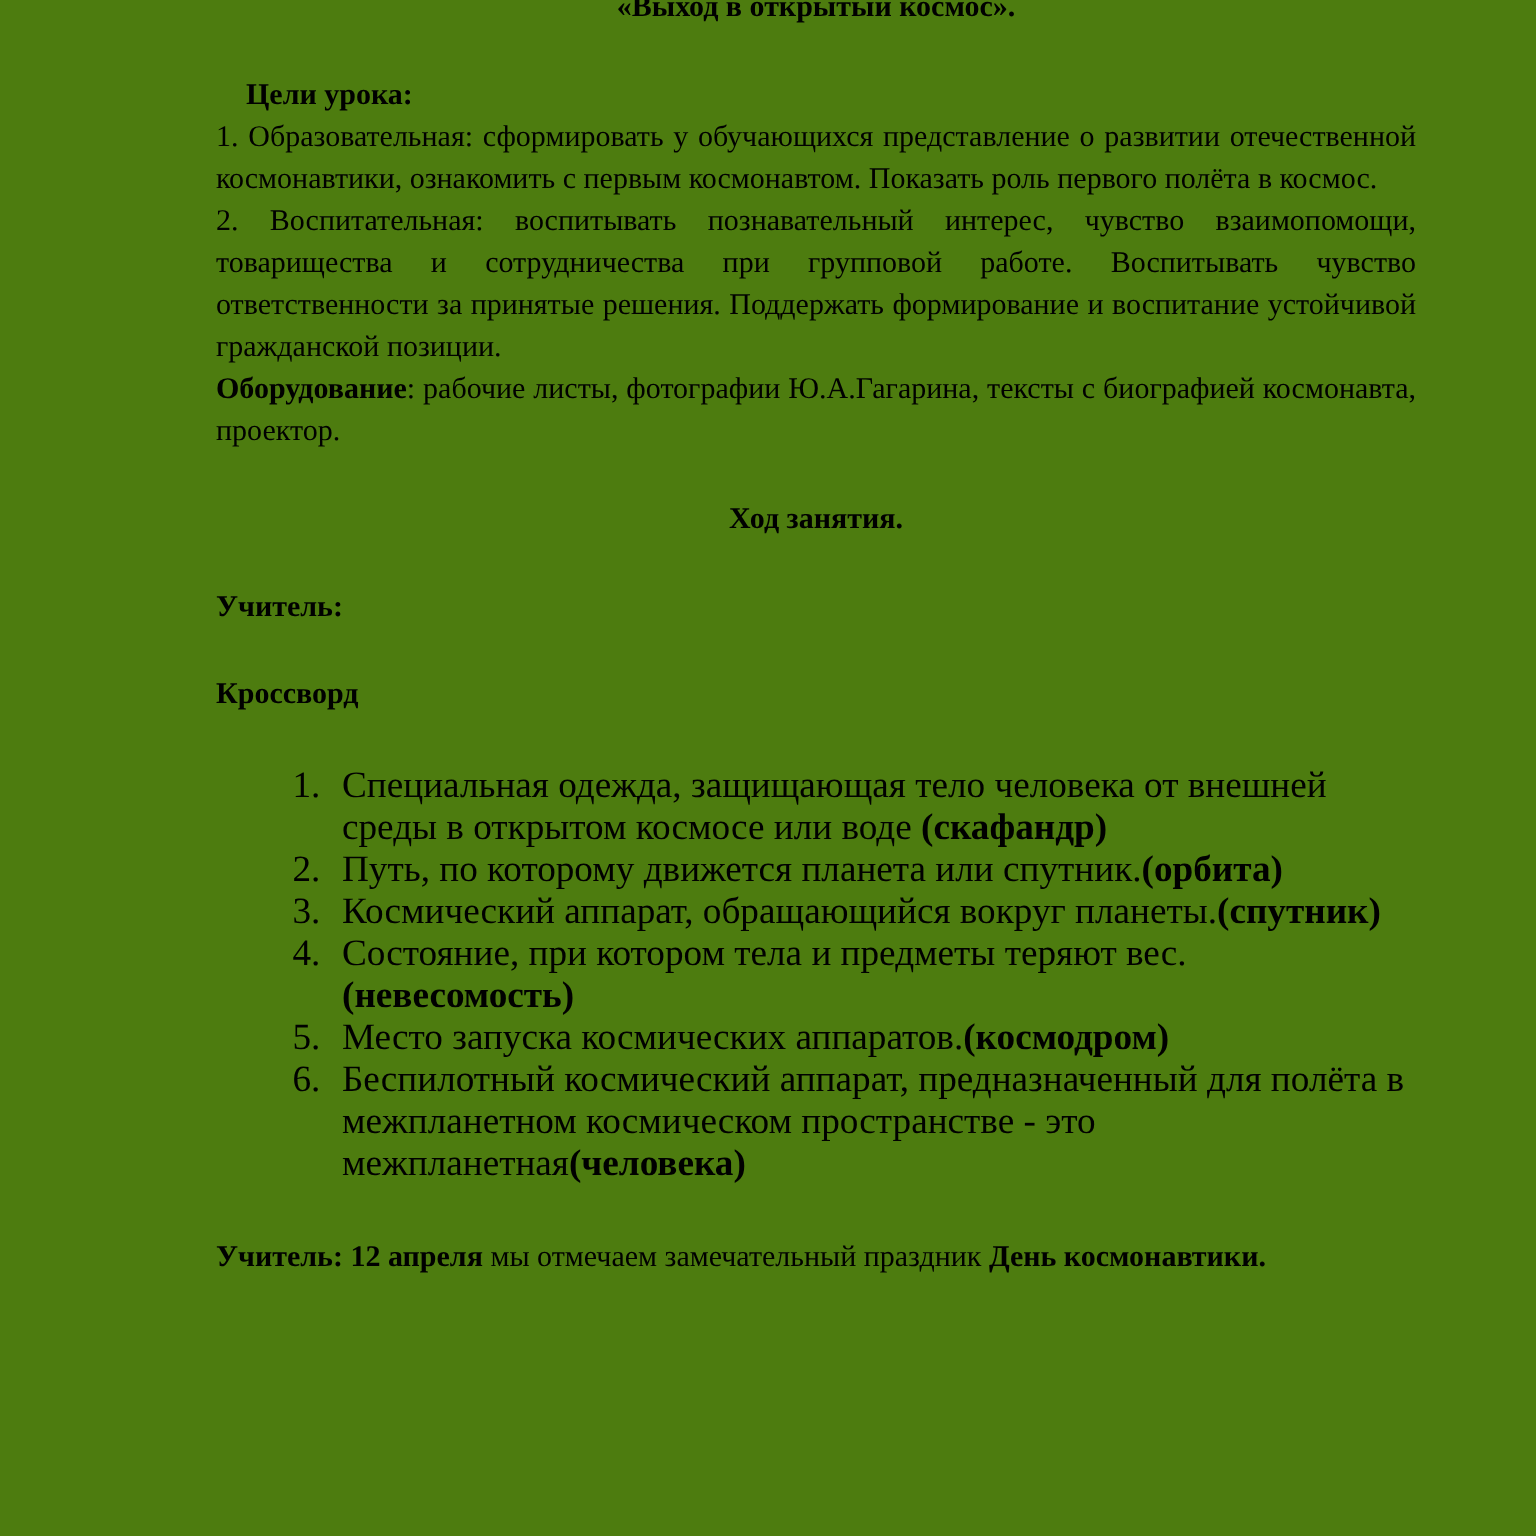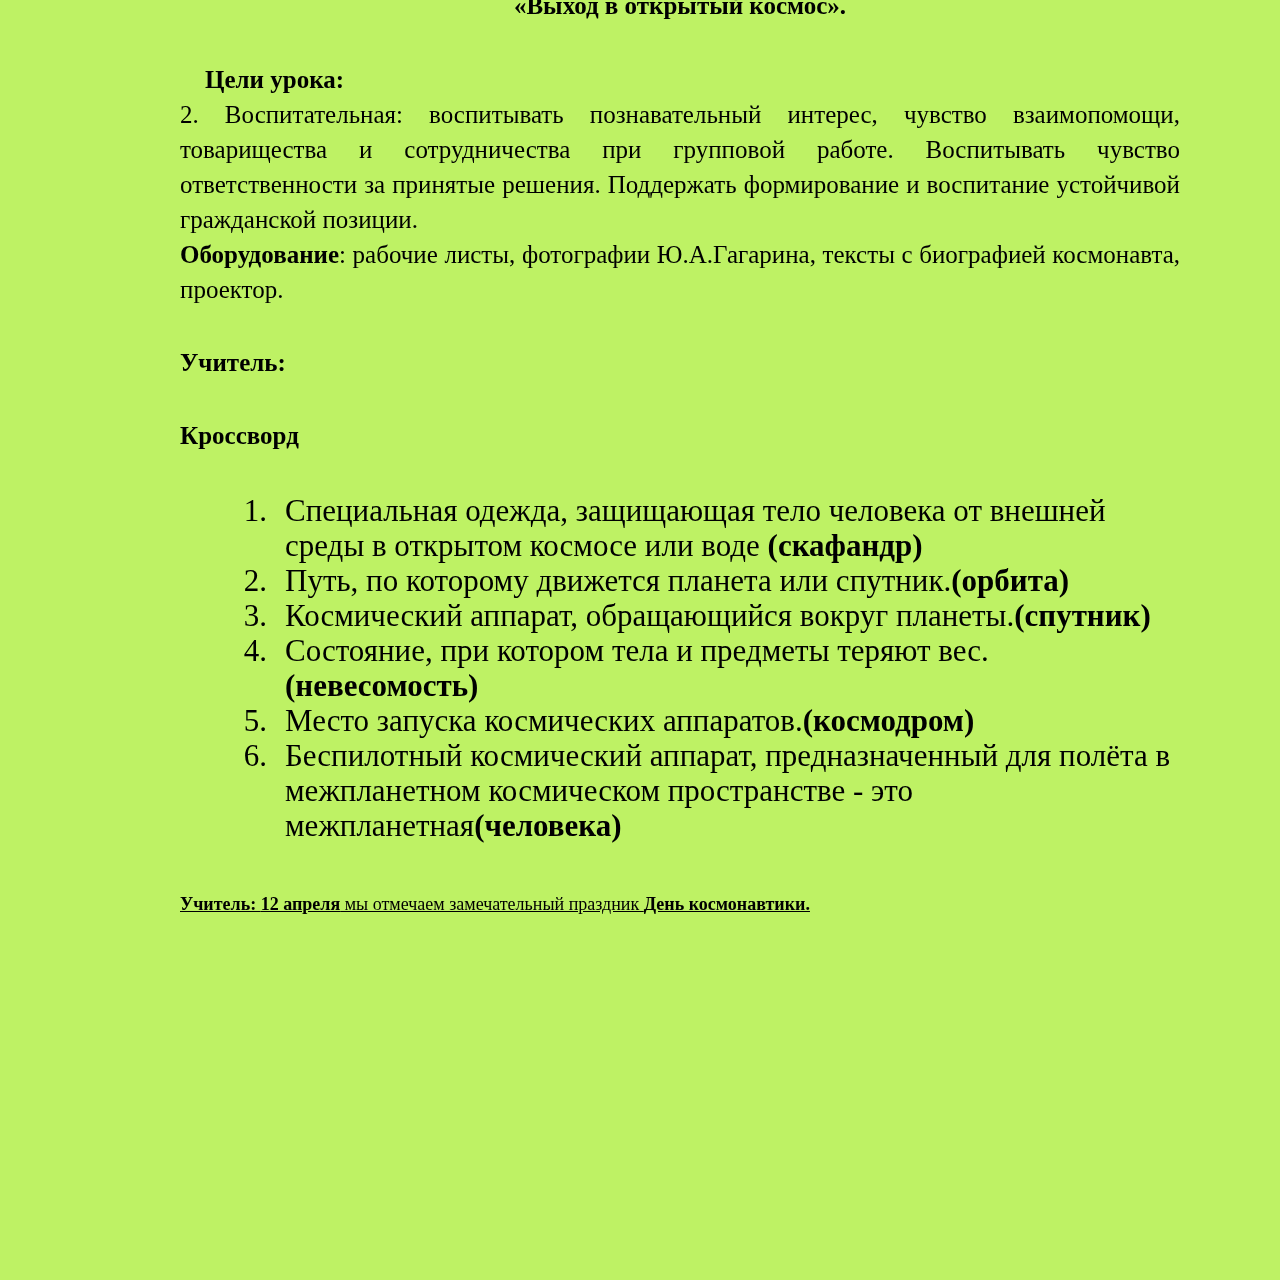--- a/index.html
+++ b/index.html
@@ -9,21 +9,21 @@
     background: #ffffff;
   }
   body {
     font-family: "Liberation Serif", "DejaVu Serif", serif;
     color: #000000;
   }
   .page {
     position: relative;
     width: 1280px;
     height: 1280px;
-    background: #bef264;
+    background: #4d7c0f;
     overflow: hidden;
     box-sizing: border-box;
   }
   .doc {
     position: absolute;
     left: 180px;
     top: -10px;
     width: 1000px;
   }
   .doc-title {
@@ -89,53 +89,54 @@
   }
   ol.crossword > li::before {
     content: counter(cw) ".";
     position: absolute;
     left: 55px;
     width: 32px;
     text-align: right;
     font-weight: normal;
   }
   .bottom-par {
-    font-size: 18px;
+    font-size: 25px;
     line-height: 35px;
     margin: 0;
     padding: 0;
     margin-top: 44px;
     text-align: left;
-    text-decoration: underline;
   }
   .tail-par {
     font-size: 25px;
     line-height: 35px;
     margin: 0;
     padding: 0;
     margin-top: 40px;
     text-align: left;
   }
 </style>
 </head>
 <body>
 
 <div class="page">
   <div class="doc">
 
     <p class="doc-title">«Выход в открытый космос».</p>
 
     <p class="goals-heading">Цели урока:</p>
 
+    <p class="body-par gap-par">1.  Образовательная:  сформировать  у обучающихся представление о развитии отечественной космонавтики, ознакомить с первым космонавтом. Показать роль первого полёта в космос.</p>
 
     <p class="body-par gap-par">2.  Воспитательная:  воспитывать  познавательный  интерес,  чувство взаимопомощи,  товарищества  и  сотрудничества  при  групповой работе. Воспитывать  чувство  ответственности  за  принятые  решения.  Поддержать формирование  и  воспитание  устойчивой гражданской позиции.</p>
 
 
     <p class="body-par gap-par"><b>Оборудование</b><span>: рабочие листы, фотографии Ю.А.Гагарина, тексты с биографией космонавта, проектор.</span></p>
 
+    <p class="center-head">Ход занятия.</p>
 
     <p class="left-head">Учитель:</p>
 
     <p class="left-head">Кроссворд</p>
 
     <ol class="crossword">
       <li><span>Специальная одежда, защищающая тело человека от внешней среды в открытом космосе или воде </span><b>(скафандр)</b></li>
       <li><span>Путь, по которому движется планета или спутник.</span><b>(орбита)</b></li>
       <li><span>Космический аппарат, обращающийся вокруг планеты.</span><b>(спутник)</b></li>
       <li><span>Состояние, при котором тела и предметы теряют вес.</span><b>(невесомость)</b></li>

